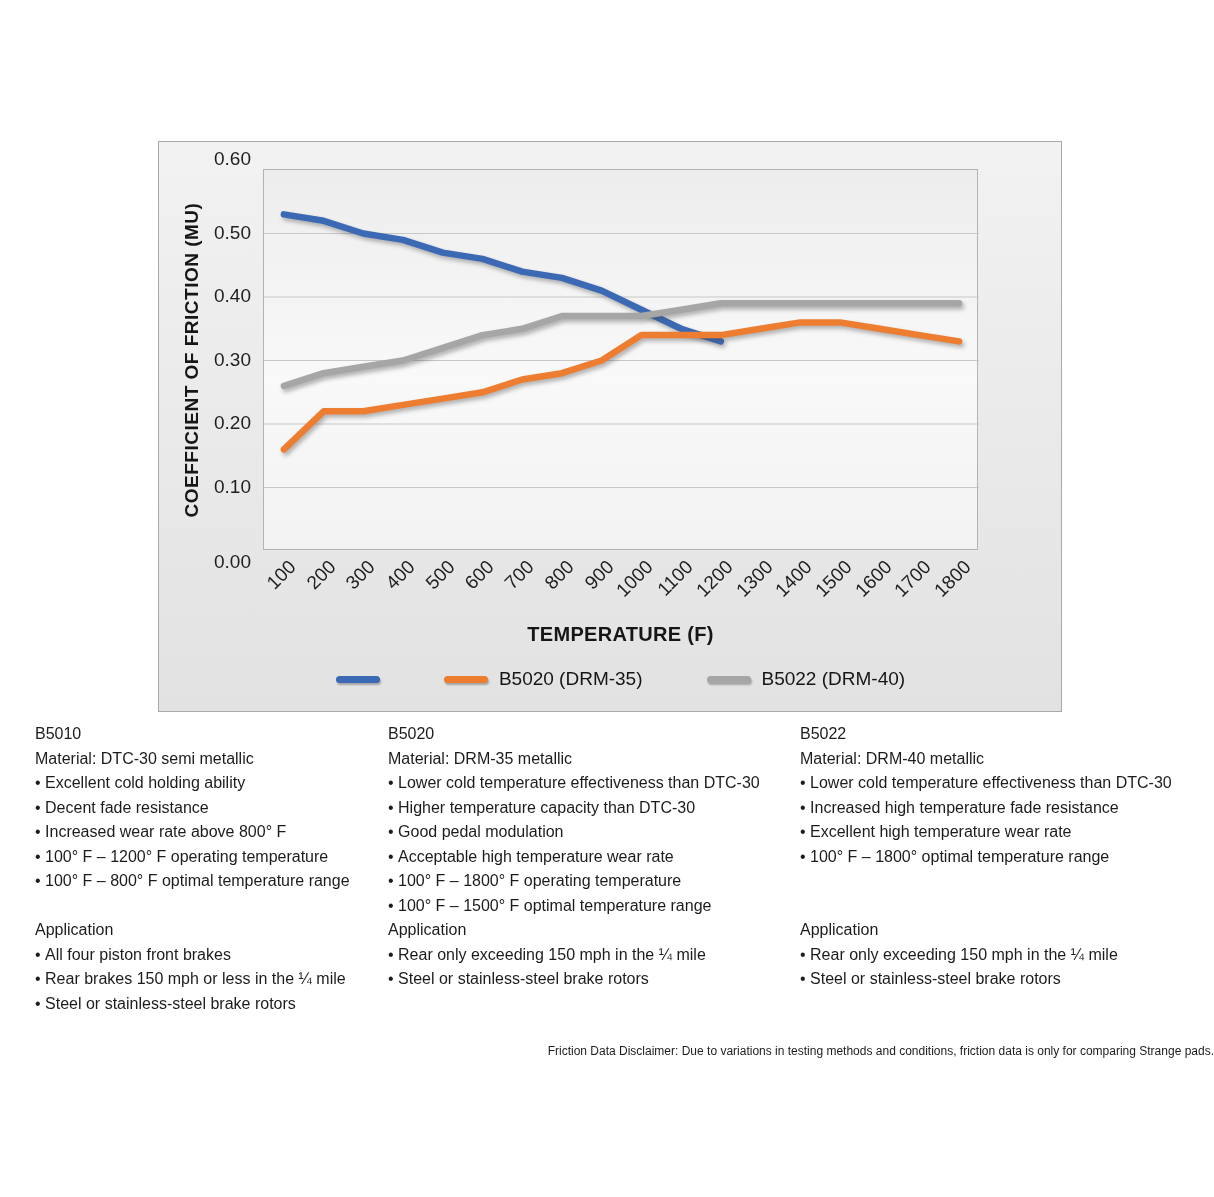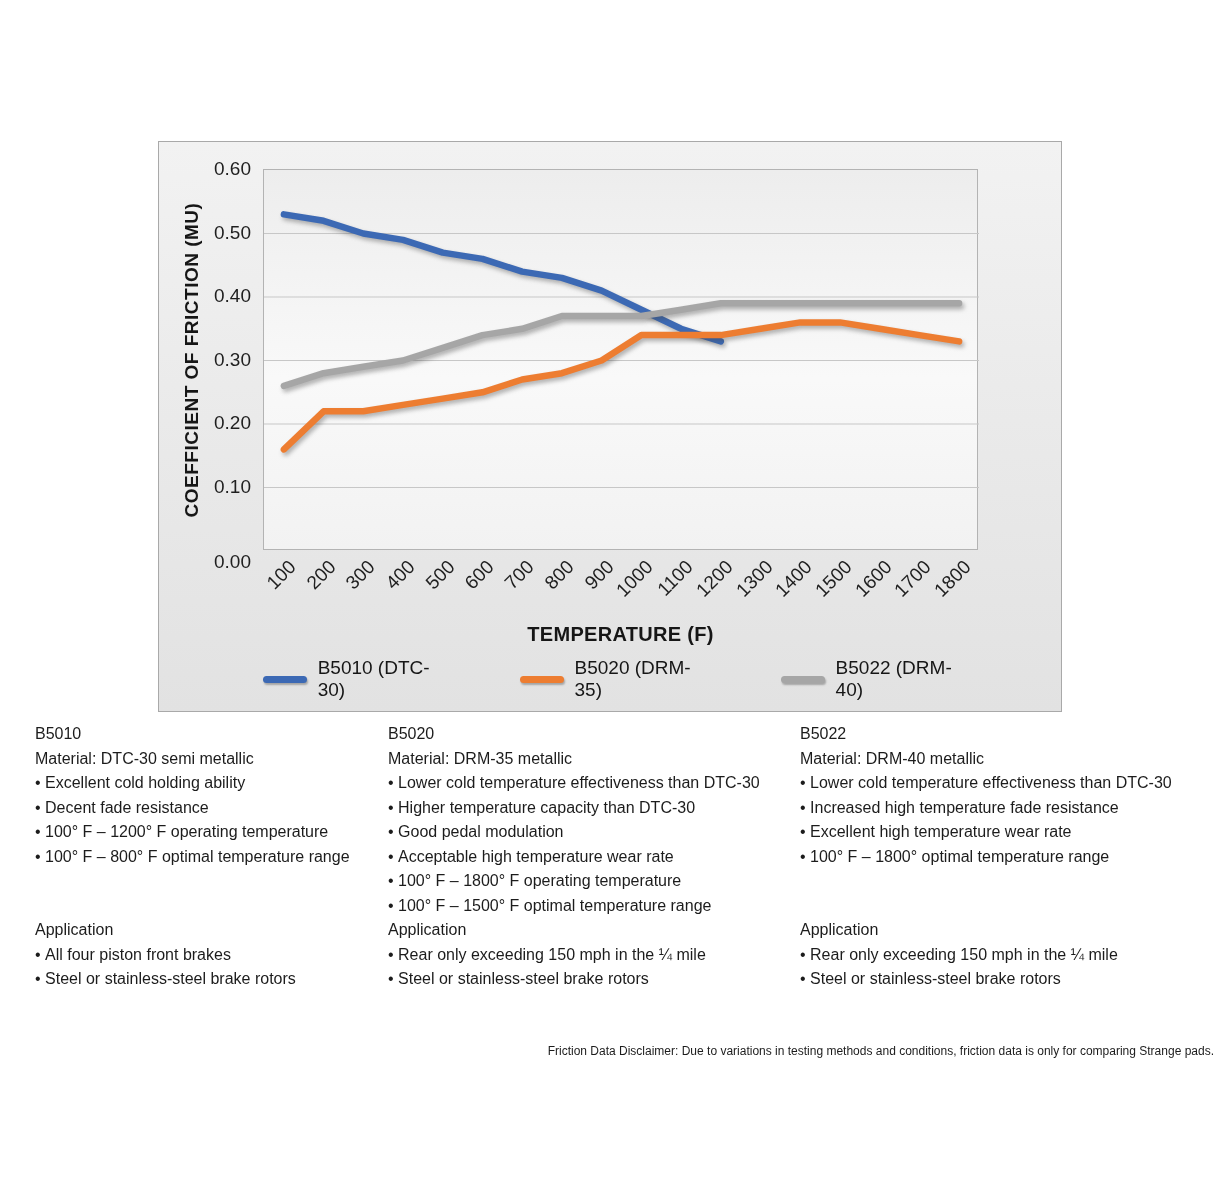--- a/index.html
+++ b/index.html
@@ -81,38 +81,37 @@
         <line x1="0" x2="715" y1="63.5" y2="63.5" stroke="#c7c7c7" stroke-width="1"></line>
         <polyline points="19.9,44.4 59.6,50.8 99.3,63.5 139.0,69.9 178.8,82.6 218.5,88.9 258.2,101.6 297.9,107.9 337.6,120.6 377.4,139.7 417.1,158.8 456.8,171.4" fill="none" stroke="#3C69B4" stroke-width="6.5" stroke-linejoin="round" stroke-linecap="round" class="series-line"></polyline>
         <polyline points="19.9,279.4 59.6,241.3 99.3,241.3 139.0,234.9 178.8,228.6 218.5,222.3 258.2,209.5 297.9,203.2 337.6,190.5 377.4,165.1 417.1,165.1 456.8,165.1 496.5,158.8 536.3,152.4 576.0,152.4 615.7,158.8 655.4,165.1 695.1,171.4" fill="none" stroke="#ED7D31" stroke-width="6.5" stroke-linejoin="round" stroke-linecap="round" class="series-line"></polyline>
         <polyline points="19.9,215.9 59.6,203.2 99.3,196.8 139.0,190.5 178.8,177.8 218.5,165.1 258.2,158.8 297.9,146.0 337.6,146.0 377.4,146.0 417.1,139.7 456.8,133.3 496.5,133.3 536.3,133.3 576.0,133.3 615.7,133.3 655.4,133.3 695.1,133.3" fill="none" stroke="#A6A6A6" stroke-width="6.5" stroke-linejoin="round" stroke-linecap="round" class="series-line"></polyline>
       </svg>
   </div>
   <div class="x-title">TEMPERATURE (F)</div>
   <div class="legend" id="legend">
       <div class="legend-item">
         <span class="legend-swatch" style="background: rgb(60, 105, 180);"></span>
-        <span class="legend-label">B5010 (DTC-30)</span>
       </div>
       <div class="legend-item">
         <span class="legend-swatch" style="background: rgb(237, 125, 49);"></span>
         <span class="legend-label">B5020 (DRM-35)</span>
       </div>
       <div class="legend-item">
         <span class="legend-swatch" style="background: rgb(166, 166, 166);"></span>
         <span class="legend-label">B5022 (DRM-40)</span>
       </div>
     </div>
 <div class="ytick" style="top: 408px;">0.00</div>
     <div class="ytick" style="top: 332.5px;">0.10</div>
     <div class="ytick" style="top: 269px;">0.20</div>
     <div class="ytick" style="top: 205.5px;">0.30</div>
     <div class="ytick" style="top: 142px;">0.40</div>
     <div class="ytick" style="top: 78.5px;">0.50</div>
-    <div class="ytick" style="top: 15px;">0.60</div>
+    <div class="ytick" style="top: 5px;">0.60</div>
     <div class="xtick" style="left: 35.8611px; top: 414px;">100</div>
     <div class="xtick" style="left: 75.5833px; top: 414px;">200</div>
     <div class="xtick" style="left: 115.306px; top: 414px;">300</div>
     <div class="xtick" style="left: 155.028px; top: 414px;">400</div>
     <div class="xtick" style="left: 194.75px; top: 414px;">500</div>
     <div class="xtick" style="left: 234.472px; top: 414px;">600</div>
     <div class="xtick" style="left: 274.194px; top: 414px;">700</div>
     <div class="xtick" style="left: 313.917px; top: 414px;">800</div>
     <div class="xtick" style="left: 353.639px; top: 414px;">900</div>
     <div class="xtick" style="left: 393.361px; top: 414px;">1000</div>
@@ -126,20 +125,21 @@
     <div class="xtick" style="left: 711.139px; top: 414px;">1800</div>
   </div>
 
 <div class="columns">
   <div class="spec">
     <div>B5010</div>
     <div>Material: DTC-30 semi metallic</div>
     <div class="blist">
         <div class="li">Excellent cold holding ability</div>
         <div class="li">Decent fade resistance</div>
+        <div class="li">Increased wear rate above 800° F</div>
         <div class="li">100° F – 1200° F operating temperature</div>
         <div class="li">100° F – 800° F optimal temperature range</div>
       </div>
   </div>
   <div class="spec">
     <div>B5020</div>
     <div>Material: DRM-35 metallic</div>
     <div class="blist">
         <div class="li">Lower cold temperature effectiveness than DTC-30</div>
         <div class="li">Higher temperature capacity than DTC-30</div>
@@ -157,20 +157,21 @@
         <div class="li">Increased high temperature fade resistance</div>
         <div class="li">Excellent high temperature wear rate</div>
         <div class="li">100° F – 1800° optimal temperature range</div>
       </div>
   </div>
 
   <div class="app">
     <div>Application</div>
     <div class="blist">
         <div class="li">All four piston front brakes</div>
+        <div class="li">Rear brakes 150 mph or less in the ¼ mile</div>
         <div class="li">Steel or stainless-steel brake rotors</div>
       </div>
   </div>
   <div class="app">
     <div>Application</div>
     <div class="blist">
         <div class="li">Rear only exceeding 150 mph in the ¼ mile</div>
         <div class="li">Steel or stainless-steel brake rotors</div>
       </div>
   </div>

